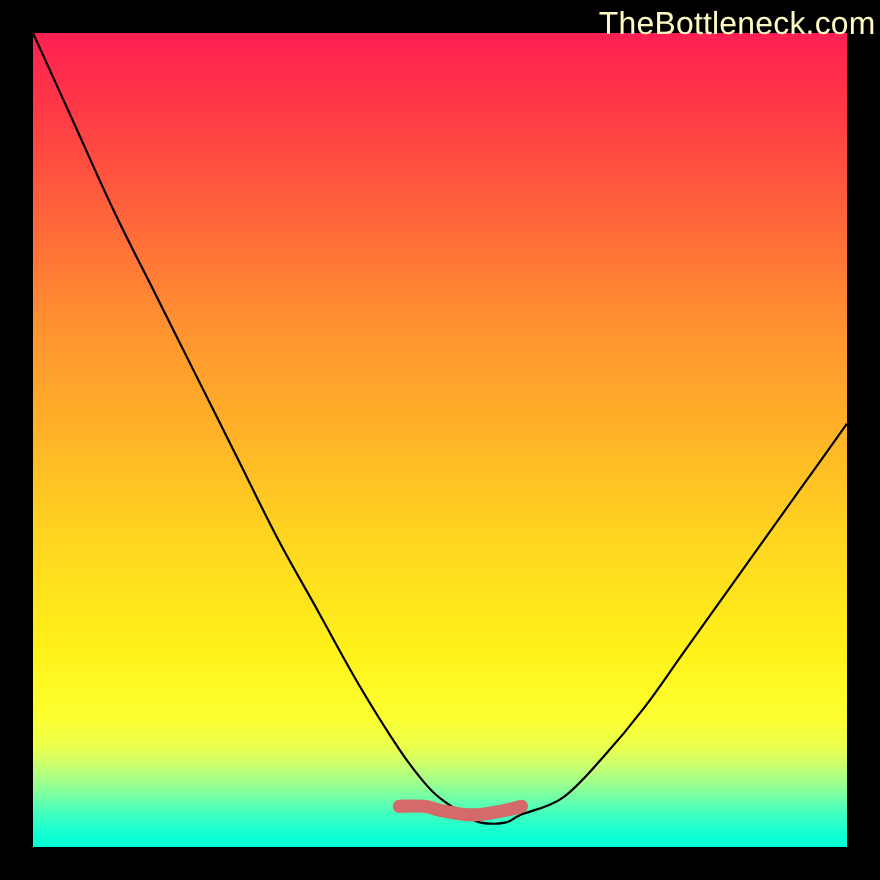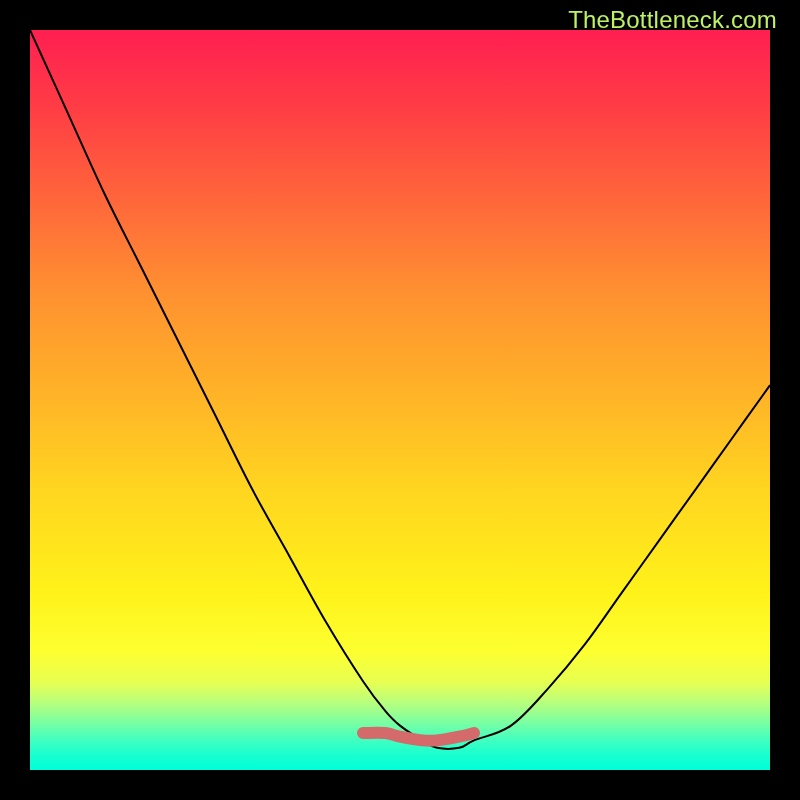--- a/index.html
+++ b/index.html
@@ -28,23 +28,23 @@
       #70ffa8 94%,
       #40ffc0 96%,
       #18ffd0 98%,
       #00ffd8 100%
     );
   }
 
   .watermark {
     position: absolute;
     top: 6px;
-    right: 23px;
-    color: #bef264;
-    font-size: 24px;
+    right: 4px;
+    color: #fef9c3;
+    font-size: 29px;
     font-weight: 500;
     letter-spacing: 0.2px;
     z-index: 10;
   }
 
   svg.plot {
     position: absolute;
     left: 0; top: 0;
     width: 740px; height: 740px;
   }

